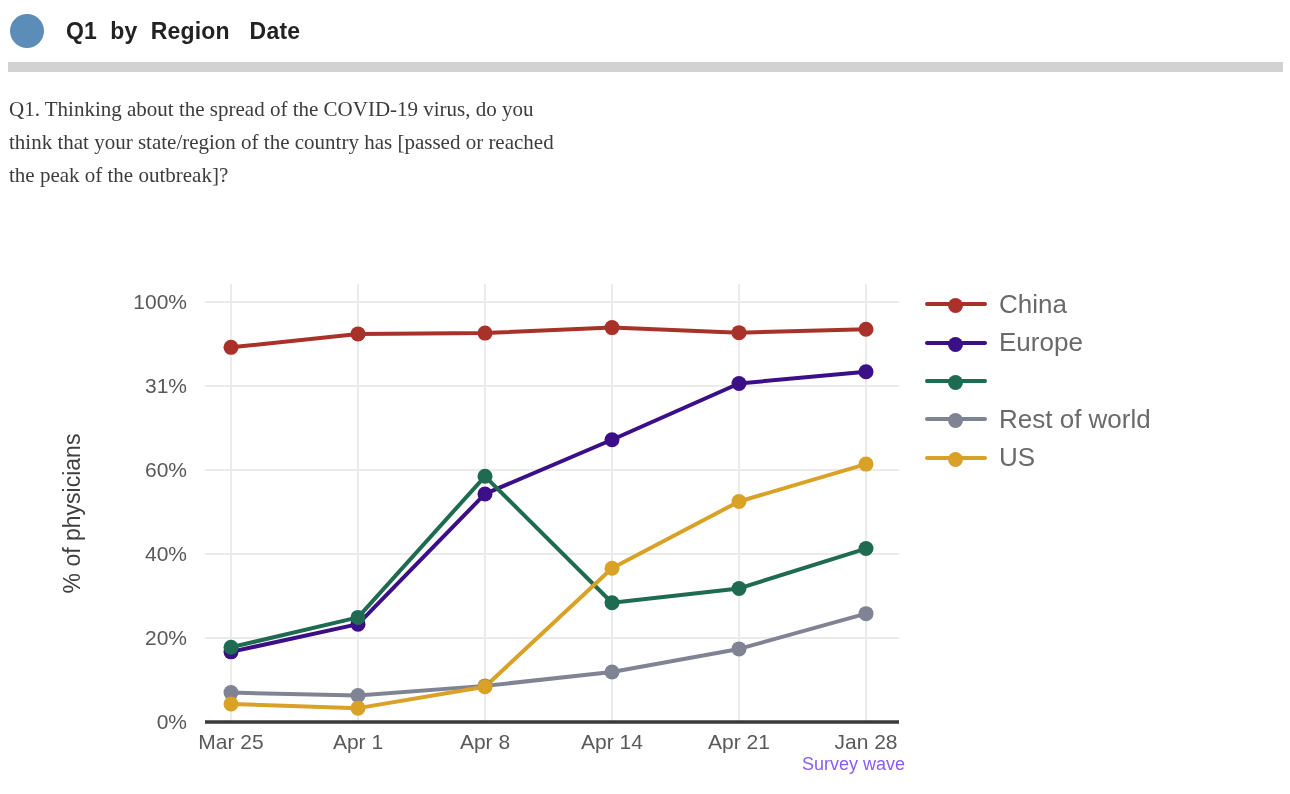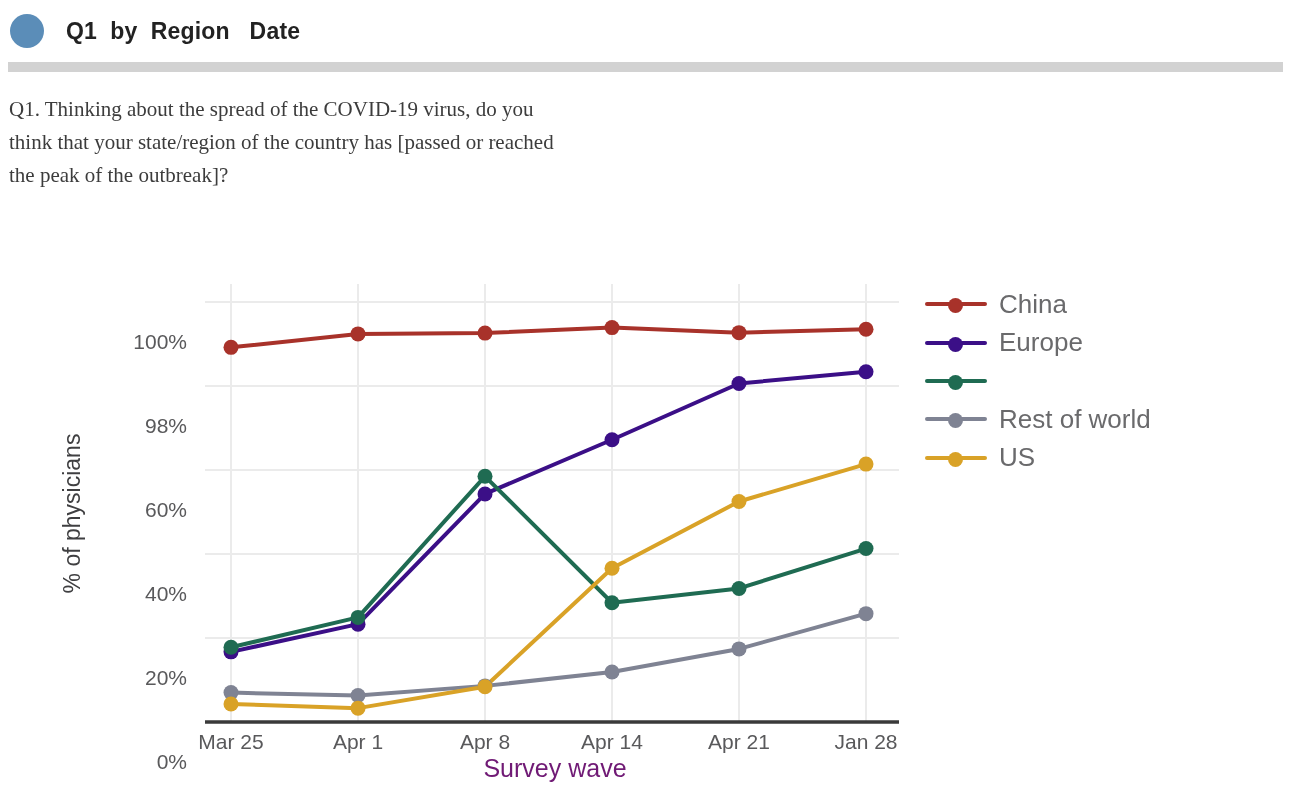--- a/index.html
+++ b/index.html
@@ -88,21 +88,20 @@
   }
   #plot svg { display: block; }
 
   .ytick-label {
     position: absolute;
     right: 0;
     transform: translateY(-50%);
     font-size: 21px;
     color: #59595b;
     white-space: nowrap;
-    margin-top: 40px;
   }
   #ytick-labels {
     position: absolute;
     left: 100px;
     top: 40px;
     width: 95px;
     height: 468px;
   }
   #ytick-labels .ytick-label { right: 8px; }
 
@@ -130,23 +129,23 @@
     transform: translateX(-50%);
     font-size: 21px;
     color: #59595b;
     white-space: nowrap;
   }
   #xaxis-title {
     position: absolute;
     left: 205px;
     top: 524px;
     width: 700px;
-    text-align: center;
-    font-size: 25px;
-    color: #701a75;
+    text-align: right;
+    font-size: 18px;
+    color: #8b5cf6;
   }
 
   
   #legend {
     position: absolute;
     left: 925px;
     top: 55px;
     width: 350px;
   }
   .legend-row {
@@ -200,21 +199,21 @@
 
   <div id="plot-wrap">
 
     <div id="yaxis-title">% of physicians</div>
 
     <div id="ytick-labels">
         <div class="ytick-label" style="top: 452px;">0%</div>
         <div class="ytick-label" style="top: 368px;">20%</div>
         <div class="ytick-label" style="top: 284px;">40%</div>
         <div class="ytick-label" style="top: 200px;">60%</div>
-        <div class="ytick-label" style="top: 116px;">98%</div>
+        <div class="ytick-label" style="top: 116px;">31%</div>
         <div class="ytick-label" style="top: 32px;">100%</div>
       </div>
 
     <div id="plot">
       <svg id="plot-svg" width="700" height="468" viewBox="0 0 700 468">
           <line x1="0" y1="368" x2="694" y2="368" stroke="#ebebeb" stroke-width="2"></line>
           <line x1="0" y1="284" x2="694" y2="284" stroke="#ebebeb" stroke-width="2"></line>
           <line x1="0" y1="200" x2="694" y2="200" stroke="#ebebeb" stroke-width="2"></line>
           <line x1="0" y1="116" x2="694" y2="116" stroke="#ebebeb" stroke-width="2"></line>
           <line x1="0" y1="32" x2="694" y2="32" stroke="#ebebeb" stroke-width="2"></line>

